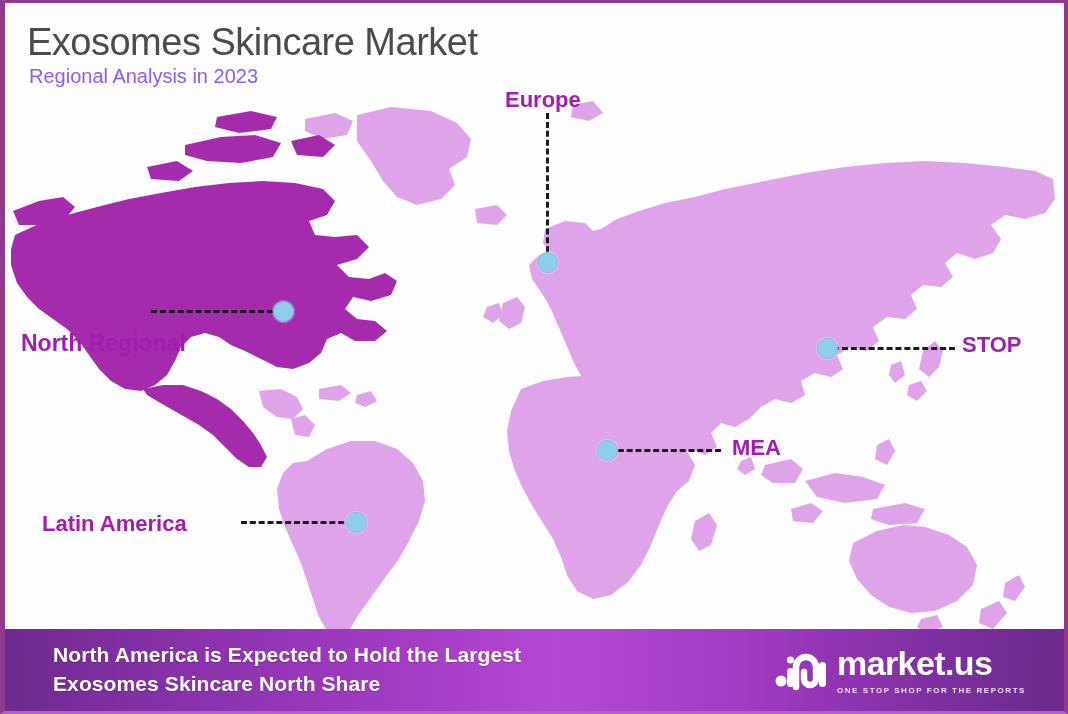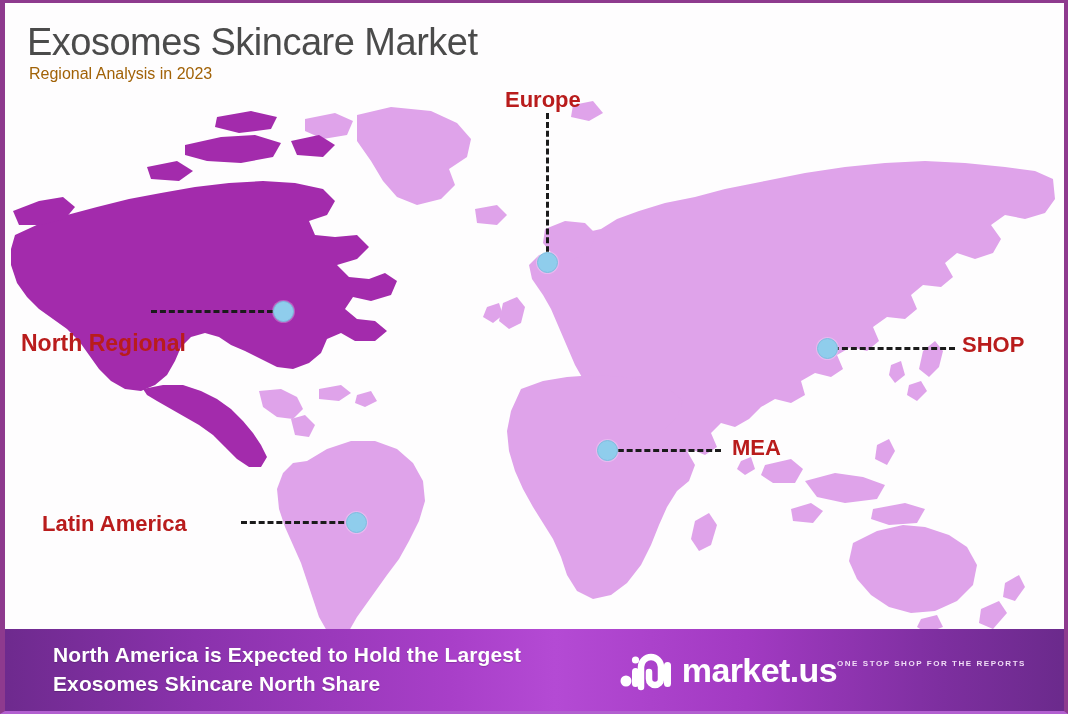--- a/index.html
+++ b/index.html
@@ -34,40 +34,40 @@
     font-size: 38px;
     font-weight: 400;
     letter-spacing: -0.5px;
     color: #4b4b4b;
     white-space: nowrap;
   }
   #subtitle {
     position: absolute;
     left: 24px;
     top: 62px;
-    font-size: 16px;
+    font-size: 20px;
     font-weight: 400;
-    color: #a16207;
+    color: #8b5cf6;
     white-space: nowrap;
   }
 
   
   #map-wrap {
     position: absolute;
     left: 0;
     top: 86px;
     width: 1059px;
     height: 540px;
   }
   #world-map { display: block; width: 100%; height: 100%; }
 
   
   .region-label {
     position: absolute;
-    color: #b91c1c;
+    color: #a21caf;
     font-weight: 700;
     white-space: nowrap;
     line-height: 1.18;
   }
   #label-na     { left: 16px;  top: 327px; font-size: 23px; }
   #label-na .v  { display: block; }
   #label-europe { left: 500px; top: 84px;  font-size: 22px; }
   #label-apac   { left: 957px; top: 329px; font-size: 22px; }
   #label-mea    { left: 727px; top: 432px; font-size: 22px; }
   #label-latam  { left: 37px;  top: 508px; font-size: 22px; }
@@ -134,21 +134,21 @@
   }
   #banner-text .l2 { display: block; }
 
   #logo {
     display: flex;
     align-items: center;
     gap: 9px;
     padding-right: 16px;
   }
   #logo-mark { width: 54px; height: 44px; flex: 0 0 auto; }
-  #logo-words { display: flex; align-items: stretch; }
+  #logo-words { display: flex; flex-direction: column; align-items: stretch; }
   #logo-name {
     color: #ffffff;
     font-size: 34px;
     font-weight: 700;
     letter-spacing: -0.6px;
     line-height: 1;
   }
   #logo-tagline {
     color: #f0dcf6;
     font-size: 8px;
@@ -286,21 +286,21 @@
     <div class="region-label" id="label-na">
       <span class="v">North Regional</span>
     </div>
 
     <div class="leader vert" id="leader-europe"></div>
     <div class="marker" id="marker-europe"></div>
     <div class="region-label" id="label-europe">Europe</div>
 
     <div class="leader" id="leader-apac"></div>
     <div class="marker" id="marker-apac"></div>
-    <div class="region-label" id="label-apac">SHOP</div>
+    <div class="region-label" id="label-apac">STOP</div>
 
     <div class="leader" id="leader-mea"></div>
     <div class="marker" id="marker-mea"></div>
     <div class="region-label" id="label-mea">MEA</div>
 
     <div class="leader" id="leader-latam"></div>
     <div class="marker" id="marker-latam"></div>
     <div class="region-label" id="label-latam">Latin America</div>
 
     <div id="banner">

